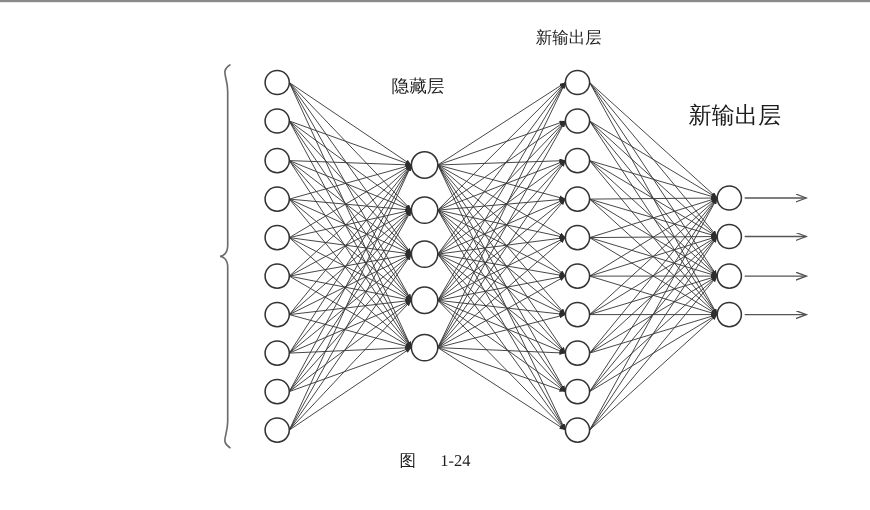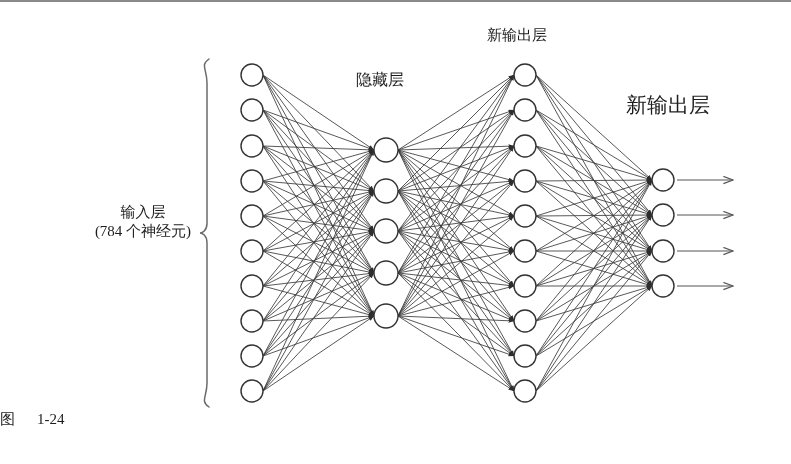--- a/index.html
+++ b/index.html
@@ -67,20 +67,21 @@
   #label-new-output {
     left: 626px;
     top: 92px;
     font-size: 21px;
   }
   #caption {
     position: absolute;
     left: 0;
     top: 410px;
     width: 791px;
+    text-align: center;
     font-size: 15px;
     color: #1c1c1c;
   }
   #caption .cap-num { margin-left: 22px; }
 </style>
 </head>
 <body>
 
 <div id="page">
 
@@ -273,24 +274,20 @@
         <circle cx="663" cy="286" r="11" fill="#ffffff" stroke="#333333" stroke-width="1.4"></circle>
       </g>
     <g id="outarrows-group">
         <line x1="677" y1="180" x2="733" y2="180" stroke="#555555" stroke-width="1.2" marker-end="url(#outArrow)"></line>
         <line x1="677" y1="215" x2="733" y2="215" stroke="#555555" stroke-width="1.2" marker-end="url(#outArrow)"></line>
         <line x1="677" y1="251" x2="733" y2="251" stroke="#555555" stroke-width="1.2" marker-end="url(#outArrow)"></line>
         <line x1="677" y1="286" x2="733" y2="286" stroke="#555555" stroke-width="1.2" marker-end="url(#outArrow)"></line>
       </g>
   </svg>
 
-  <div class="lbl" id="label-input">
-    <span class="l1">输入层</span>
-    <span class="l2">(784 个神经元)</span>
-  </div>
 
   <div class="lbl" id="label-hidden">隐藏层</div>
 
   <div class="lbl" id="label-old-output">新输出层</div>
 
   <div class="lbl" id="label-new-output">新输出层</div>
 
   <div id="caption">
     <span>图</span><span class="cap-num">1-24</span>
   </div>

